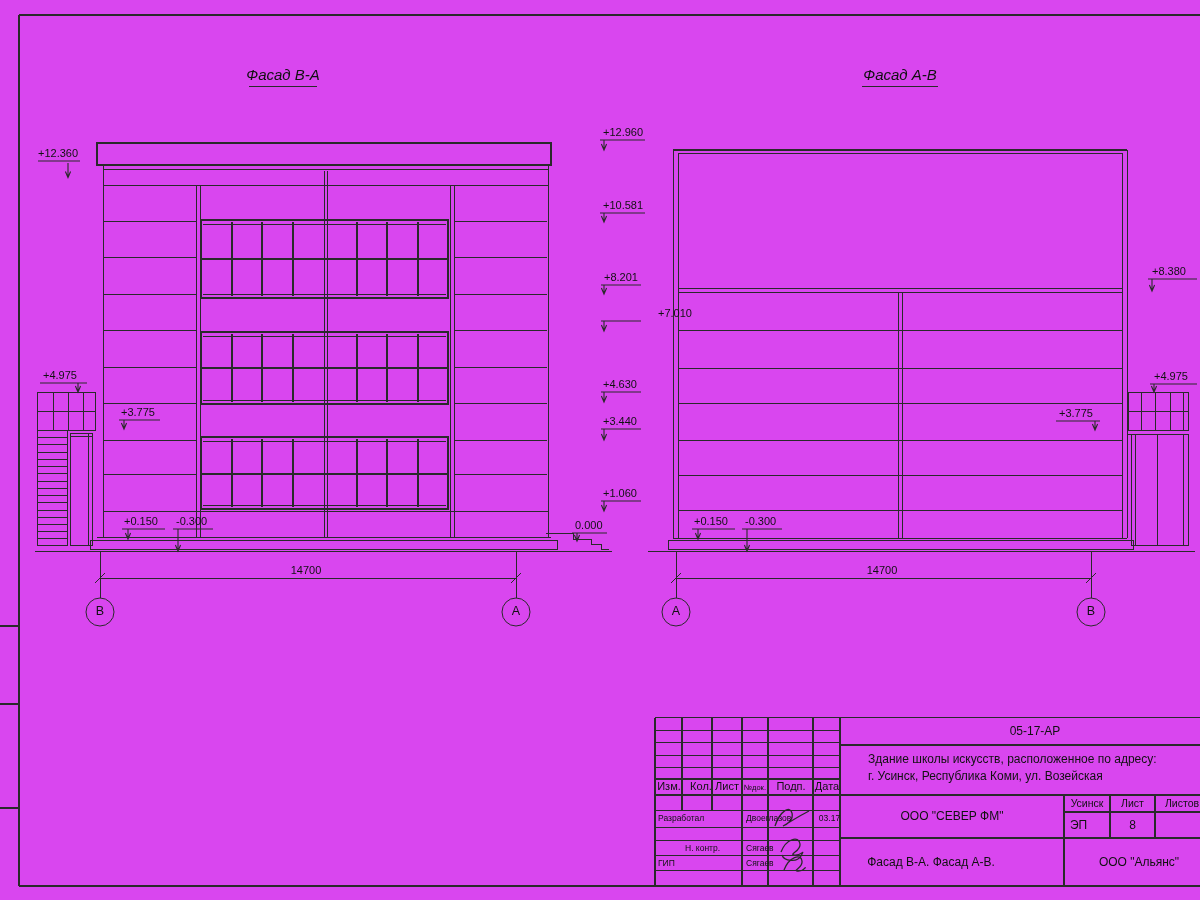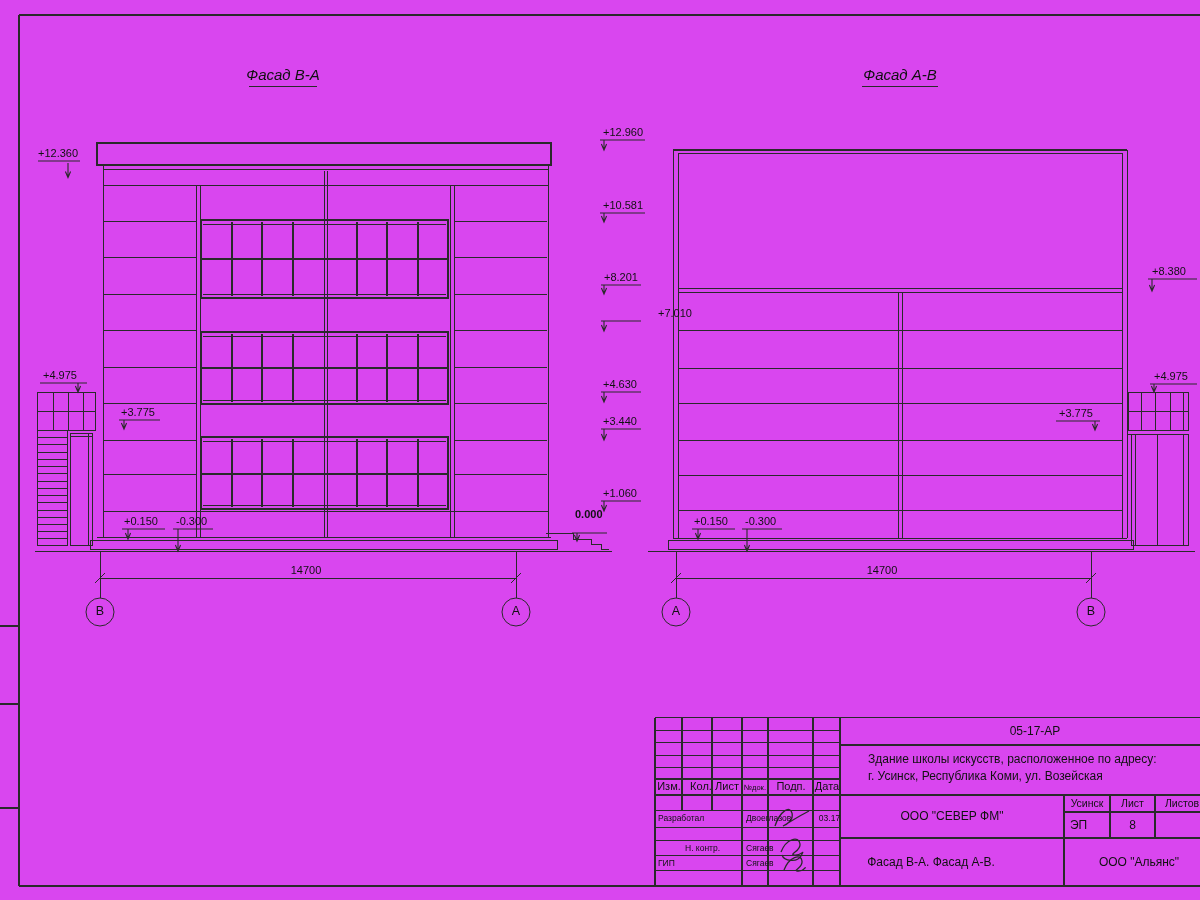--- a/index.html
+++ b/index.html
@@ -263,21 +263,21 @@
   <div class="t mark" style="left:124px;top:515px;">+0.150</div>
   <div class="t mark" style="left:176px;top:515px;">-0.300</div>
 
   <div class="t mark" style="left:603px;top:126px;">+12.960</div>
   <div class="t mark" style="left:603px;top:199px;">+10.581</div>
   <div class="t mark" style="left:604px;top:271px;">+8.201</div>
   <div class="t mark" style="left:626px;top:307px;margin-left:32px;">+7.010</div>
   <div class="t mark" style="left:603px;top:378px;">+4.630</div>
   <div class="t mark" style="left:603px;top:415px;">+3.440</div>
   <div class="t mark" style="left:603px;top:487px;">+1.060</div>
-  <div class="t mark" style="left:575px;top:508px;font-weight:bold;">0.000</div>
+  <div class="t mark" style="left:575px;top:519px;">0.000</div>
 
   <div class="t mark" style="left:1152px;top:265px;">+8.380</div>
   <div class="t mark" style="left:1154px;top:370px;">+4.975</div>
   <div class="t mark" style="left:1059px;top:407px;">+3.775</div>
   <div class="t mark" style="left:694px;top:515px;">+0.150</div>
   <div class="t mark" style="left:745px;top:515px;">-0.300</div>
 
   <div class="t dim" style="left:276px;top:564px;width:60px;">14700</div>
   <div class="t dim" style="left:852px;top:564px;width:60px;">14700</div>
   <div class="t axis" style="left:86px;top:604px;">В</div>

